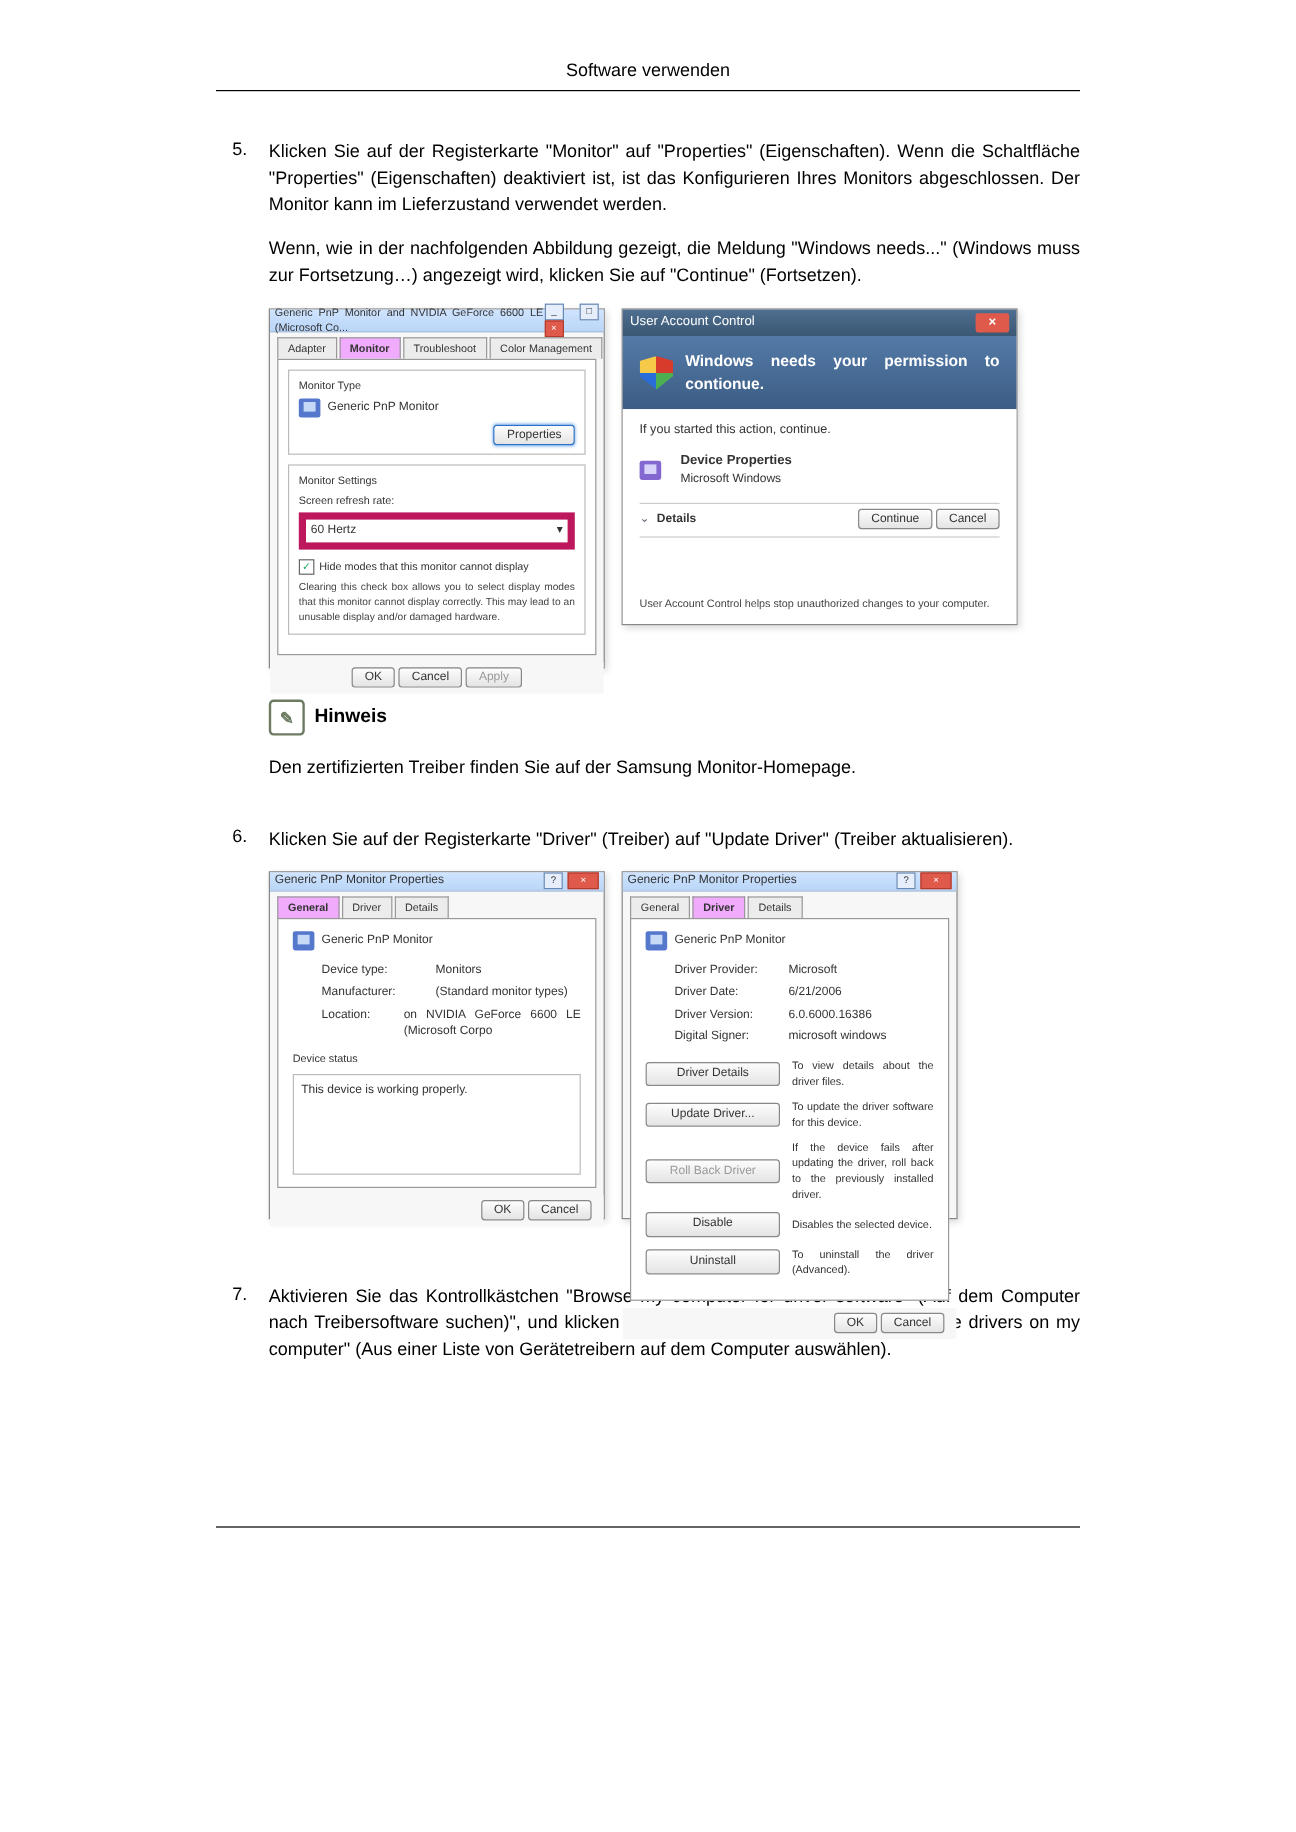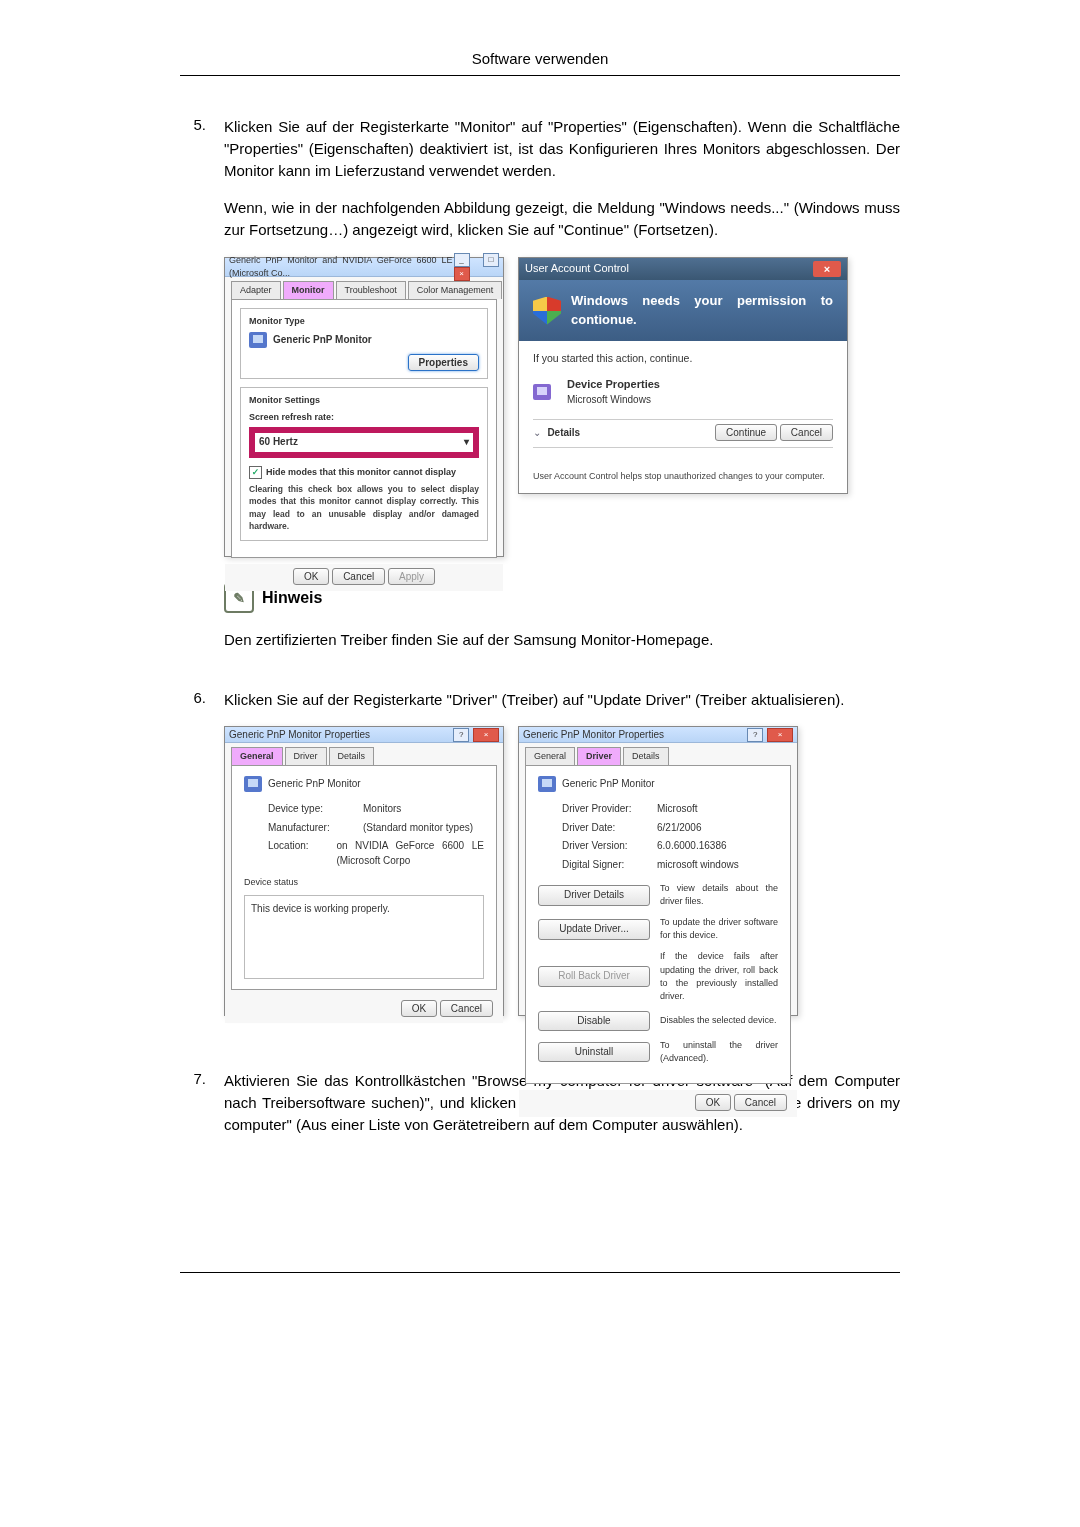--- a/index.html
+++ b/index.html
@@ -105,21 +105,20 @@
     border: 1px solid #999;
     background: #fff;
     margin: 0 6px 6px 6px;
     flex: 1;
     padding: 8px;
   }
   .group {
     border: 1px solid #bbb;
     padding: 6px 8px 8px 8px;
     margin-bottom: 8px;
-    font-weight: bold;
   }
   .btn {
     border: 1px solid #888;
     background: linear-gradient(#fdfdfd,#e4e4e4);
     padding: 2px 10px;
     font-size: 10px;
     border-radius: 3px;
   }
   .checkbox { display: flex; gap: 4px; align-items: center; font-size: 9px;}
   .combo {
@@ -133,21 +132,21 @@
   .monicon {
     width: 18px; height: 16px; background: #5577cc; border-radius: 2px;
     display: inline-block; margin-right: 6px; flex: none;
     position: relative;
   }
   .monicon::after { content:""; position:absolute; left:4px; top:3px; right:4px; bottom:5px; background:#c6d9f7;}
   .bottombar { text-align: center; padding: 6px 0; background:#f7f7f7;}
   
   .d2 {
     width: 330px;
-    height: 237px;
+    height: 264px;
     display: flex;
     flex-direction: column;
   }
   .d2 .titlebar2 {
     background: linear-gradient(#4f6f91,#3a5773);
     color: #fff;
     height: 22px;
     display: flex; align-items: center; justify-content: space-between;
     padding: 0 6px; font-size: 11px;
   }

